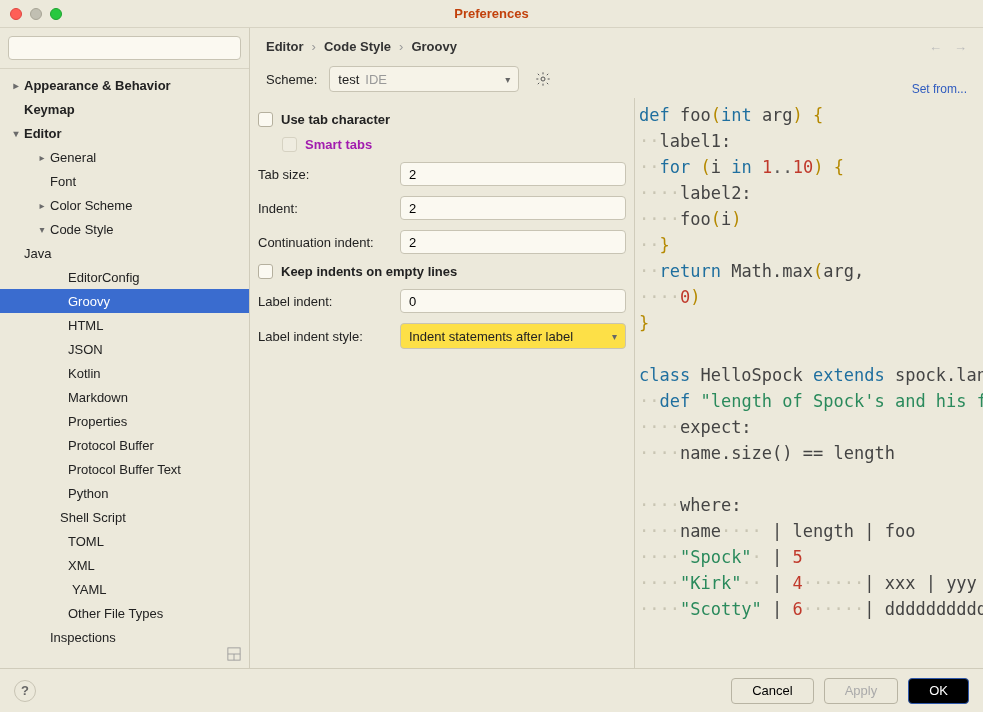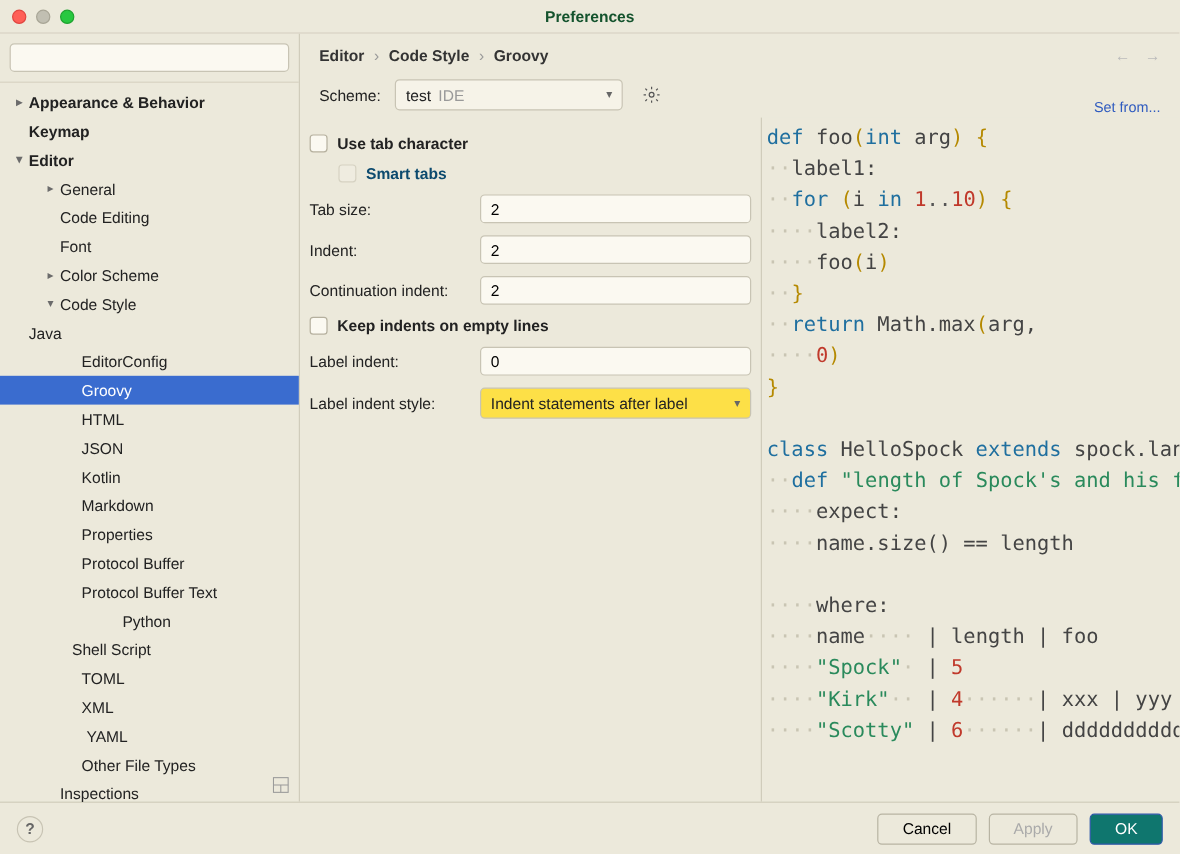--- a/index.html
+++ b/index.html
@@ -4,21 +4,21 @@
 <style>
   * { box-sizing: border-box; margin: 0; padding: 0; }
   body { font-family: -apple-system, "Helvetica Neue", Arial, sans-serif; font-size: 13px; background: #ece9db; color: #222; width: 983px; height: 712px; overflow: hidden; }
   .window { width: 983px; height: 712px; display: flex; flex-direction: column; background: #ece9db; }
   .titlebar { height: 28px; display: flex; align-items: center; padding: 0 10px; border-bottom: 1px solid #d7d3c3; position: relative; }
   .traffic { display: flex; gap: 8px; }
   .tbtn { width: 12px; height: 12px; border-radius: 50%; }
   .tbtn.red { background: #ff5f57; border: 0.5px solid #e04640; }
   .tbtn.yellow { background: #c1bfb2; border: 0.5px solid #a8a596; }
   .tbtn.green { background: #28c840; border: 0.5px solid #1ea32f; }
-  .title { position: absolute; left: 0; right: 0; text-align: center; font-weight: 600; color: #14532d; }
+  .title { position: absolute; left: 0; right: 0; text-align: center; font-weight: 600; color: #c2410c; }
   .body { flex: 1; display: flex; min-height: 0; }
   .sidebar { width: 250px; border-right: 1px solid #d0ccbb; display: flex; flex-direction: column; }
   .searchwrap { padding: 8px; border-bottom: 1px solid #d7d3c3; }
   .search { width: 100%; height: 24px; border: 1px solid #c8c4b4; border-radius: 4px; background: #fbf9f1; padding: 0 6px 0 24px; font-size: 12px; position: relative; }
   .searchbox { position: relative; }
   .searchbox svg { position: absolute; left: 6px; top: 50%; transform: translateY(-50%); pointer-events: none; }
   .tree { flex: 1; overflow: auto; padding-top: 4px; position: relative; }
   .row { display: flex; align-items: center; height: 24px; padding-left: 8px; color: #222; cursor: default; }
   .row.bold { font-weight: 600; }
   .row.selected { background: #3a6ccf; color: #fff; }
@@ -35,40 +35,40 @@
   .schemecombo .dd { margin-left: auto; color: #666; font-size: 10px; }
   .gearbtn { width: 24px; height: 24px; display: inline-flex; align-items: center; justify-content: center; color: #555; }
   .setfrom { margin-left: auto; color: #2f5bbf; font-size: 12px; padding-right: 16px; margin-top: 18px; }
   .tabs { display: flex; border-bottom: 1px solid #d0ccbb; padding: 0 8px; margin-top: 8px; gap: 0; font-size: 12px; color: #555; }
   .tab { padding: 8px 14px; cursor: default; }
   .tab.active { border-bottom: 2px solid #4a7cd8; color: #222; font-weight: 500; }
   .content { flex: 1; display: flex; min-height: 0; }
   .form { width: 384px; padding: 14px 8px 14px 8px; display: flex; flex-direction: column; gap: 10px; }
   .chkrow { display: flex; align-items: center; gap: 8px; font-weight: bold; }
   .chk { width: 15px; height: 15px; border: 1px solid #b5b09e; border-radius: 3px; background: #fbf9f1; }
-  .chkrow.disabled { color: #0c4a6e; }
+  .chkrow.disabled { color: #a21caf; }
   .chkrow.disabled .chk { border-color: #d6d2c2; background: #efece0; }
   .fldrow { display: flex; align-items: center; gap: 10px; }
   .fldlabel { width: 132px; }
   .txt { flex: 1; height: 24px; border: 1px solid #c8c4b4; border-radius: 4px; background: #fbf9f1; padding: 0 8px; font-size: 13px; }
   .combo { flex: 1; height: 26px; border: 1px solid #c8c4b4; border-radius: 4px; background: #fde047; padding: 0 8px; display: flex; align-items: center; font-size: 13px; }
   .combo .dd { margin-left: auto; color: #666; font-size: 10px; }
   .preview { flex: 1; border-left: 1px solid #d0ccbb; background: #ece9db; font-family: "Menlo","Consolas",monospace; font-size: 17px; line-height: 26px; padding: 4px 0 4px 4px; overflow: hidden; white-space: pre; color: #444; }
   .kw { color: #1f6f9f; }
   .num { color: #c0392b; }
   .paren { color: #b58900; }
   .str { color: #2a8a5c; }
   .op { color: #555; }
   .ws { color: #c9c5b3; }
   .footer { height: 44px; border-top: 1px solid #d0ccbb; display: flex; align-items: center; padding: 0 14px; gap: 10px; }
   .helpbtn { width: 22px; height: 22px; border: 1px solid #c8c4b4; border-radius: 50%; display: flex; align-items: center; justify-content: center; color: #666; font-weight: 600; }
   .spacer { flex: 1; }
   .btn { height: 26px; padding: 0 20px; border: 1px solid #b8b4a3; border-radius: 4px; background: #ece9db; font-size: 13px; }
   .btn.disabled { color: #aaa; }
-  .btn.primary { background: #0f766e; color: #fff; border-color: #2f58aa; }
+  .btn.primary { background: #000000; color: #fff; border-color: #2f58aa; }
   .subindent { padding-left: 24px; }
 </style>
 </head>
 <body>
 
 <div class="window">
   <div class="titlebar">
     <div class="traffic">
       <div class="tbtn red"></div>
       <div class="tbtn yellow"></div>
@@ -100,24 +100,20 @@
           <div class="row bold" style="padding-left: 8px;">
             <span class="arrow">▾</span>
             <span>Editor</span>
           </div>
           <div class="row" style="padding-left: 34px;">
             <span class="arrow">▸</span>
             <span>General</span>
           </div>
           <div class="row" style="padding-left: 34px;">
             <span class="arrow"></span>
-            <span>Code Editing</span>
-          </div>
-          <div class="row" style="padding-left: 34px;">
-            <span class="arrow"></span>
             <span>Font</span>
           </div>
           <div class="row" style="padding-left: 34px;">
             <span class="arrow">▸</span>
             <span>Color Scheme</span>
           </div>
           <div class="row" style="padding-left: 34px;">
             <span class="arrow">▾</span>
             <span>Code Style</span>
           </div>
@@ -154,21 +150,21 @@
             <span>Properties</span>
           </div>
           <div class="row" style="padding-left: 52px;">
             <span class="arrow"></span>
             <span>Protocol Buffer</span>
           </div>
           <div class="row" style="padding-left: 52px;">
             <span class="arrow"></span>
             <span>Protocol Buffer Text</span>
           </div>
-          <div class="row" style="padding-left: 52px; margin-left: 34px;">
+          <div class="row" style="padding-left: 52px;">
             <span class="arrow"></span>
             <span>Python</span>
           </div>
           <div class="row" style="padding-left: 44px;">
             <span class="arrow"></span>
             <span>Shell Script</span>
           </div>
           <div class="row" style="padding-left: 52px;">
             <span class="arrow"></span>
             <span>TOML</span>

